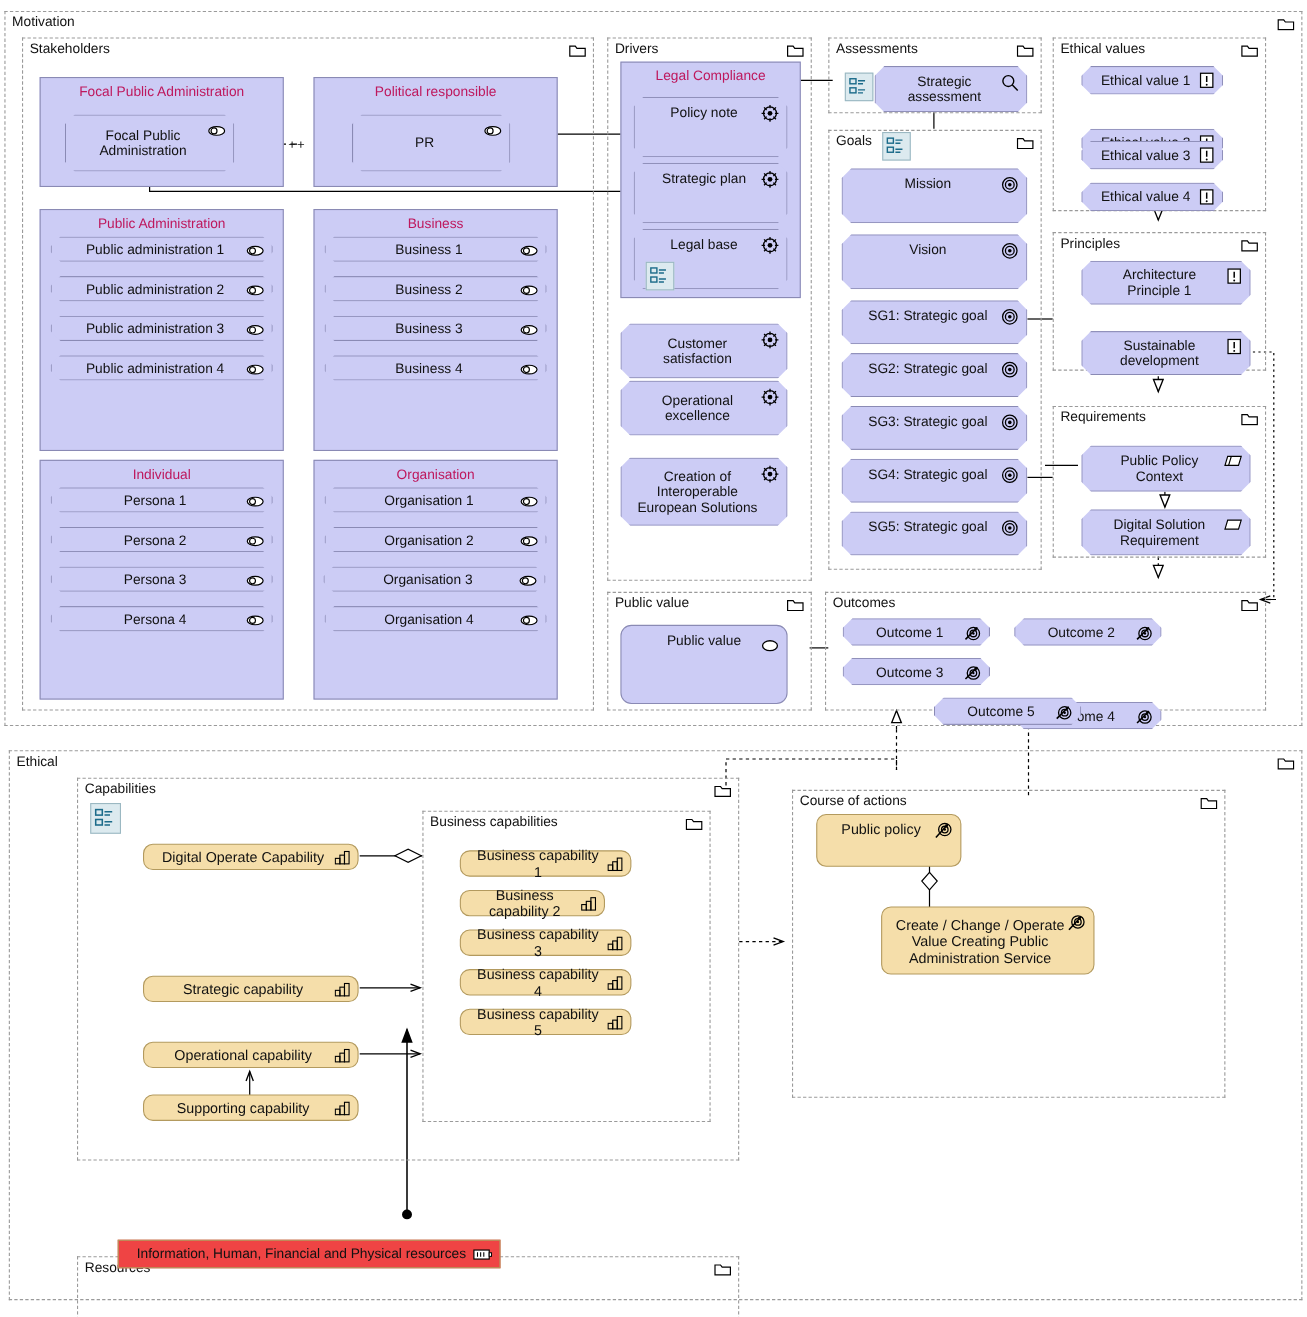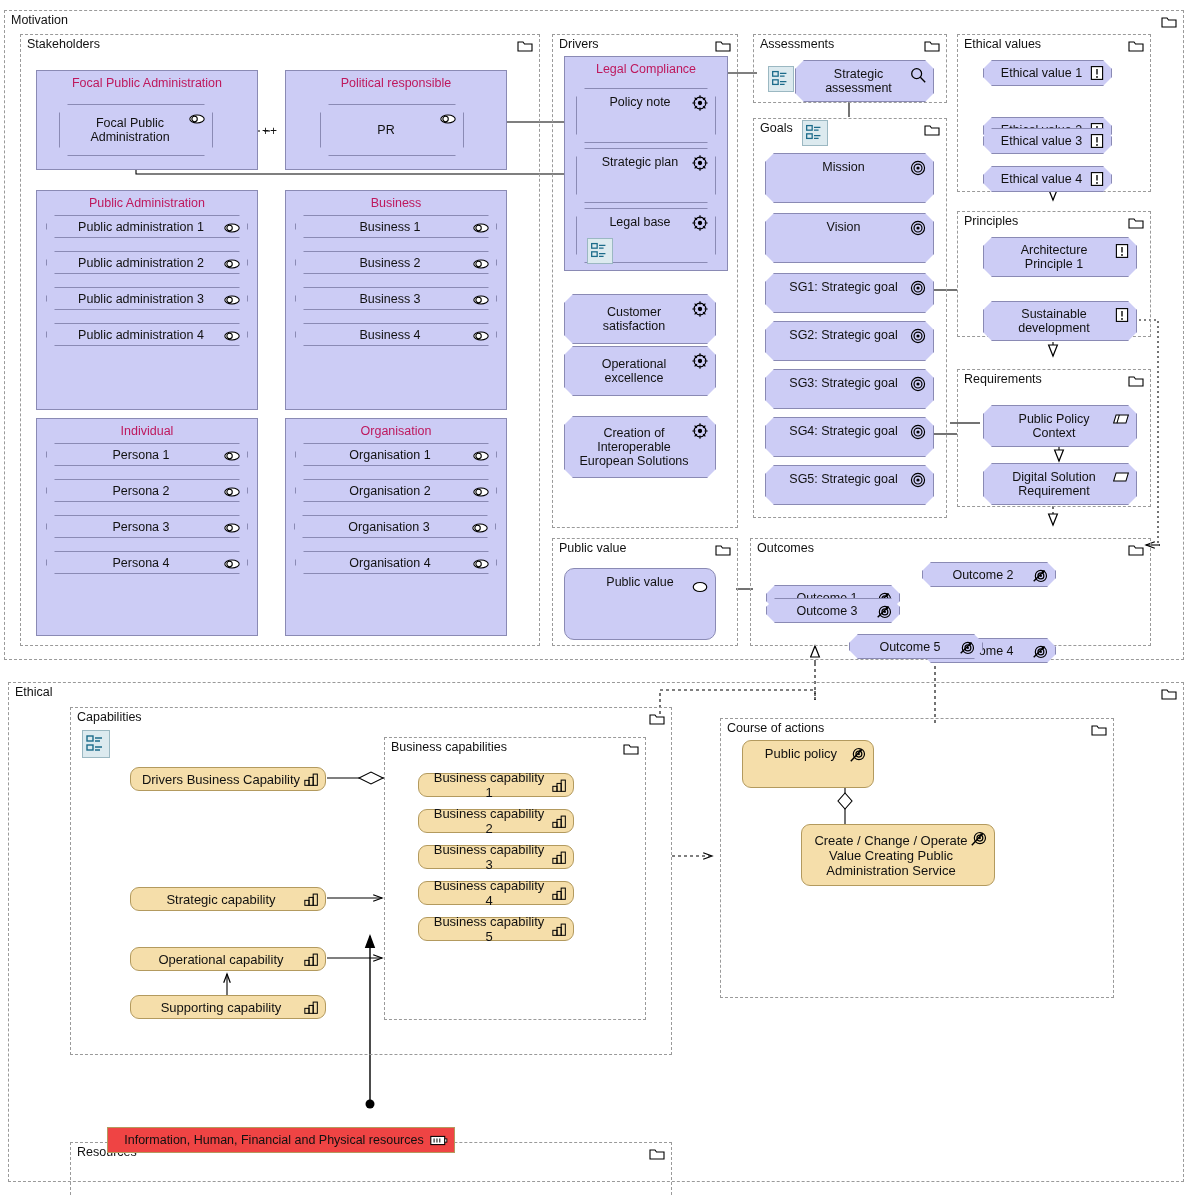--- a/index.html
+++ b/index.html
@@ -526,21 +526,21 @@
         <ellipse cx="10" cy="10" rx="7.5" ry="5" fill="#fff" stroke="#000" stroke-width="1.3"></ellipse>
       </svg>
   </div>
 
   <div class="grp" style="left:750px;top:538px;width:401px;height:108px;">
     <span class="grp-label">Outcomes</span>
     <svg class="folder-ico" viewBox="0 0 16 12">
         <path d="M1 2 h5 l1.5 2 H15 v7 H1 z" fill="none" stroke="#000" stroke-width="1.1"></path>
       </svg>
   </div>
-  <div class="moti" style="left:766px;top:562px;width:134px;height:25px;margin-top:23px;">
+  <div class="moti" style="left:766px;top:562px;width:134px;height:25px;">
     <span class="lbl">Outcome 1</span>
     <svg class="ico" style="top:3px;" viewBox="0 0 20 20">
         <circle cx="11" cy="11" r="6.2" fill="none" stroke="#000" stroke-width="1.3"></circle>
         <circle cx="11" cy="11" r="3.3" fill="none" stroke="#000" stroke-width="1.3"></circle>
         <circle cx="11" cy="11" r="1.2" fill="#000"></circle>
         <path d="M3 17 L15 5" stroke="#000" stroke-width="1.6"></path>
         <path d="M15 5 L11.5 5.8 L14.2 8.5 z" fill="#000"></path>
       </svg>
   </div>
   <div class="moti" style="left:922px;top:562px;width:134px;height:25px;">
@@ -599,21 +599,21 @@
   </div>
   <div class="viewref" style="left:82px;top:730px;width:26px;height:26px;">
     <svg viewBox="0 0 24 24" width="24" height="24">
       <rect x="4" y="5" width="6" height="5" fill="none" stroke="#1b6b8a" stroke-width="1.4"></rect>
       <rect x="4" y="14" width="6" height="5" fill="none" stroke="#1b6b8a" stroke-width="1.4"></rect>
       <path d="M12 7 h7 M12 10 h5 M12 16 h7 M12 19 h5" stroke="#1b6b8a" stroke-width="1.4"></path>
     </svg>
   </div>
 
   <div class="cap" style="left:130px;top:767px;width:196px;height:24px;">
-    <span class="lbl">Drivers Business Capability</span>
+    <span class="lbl">Digital Operate Capability</span>
     <svg class="ico" style="top:4px;width:15px;height:15px;" viewBox="0 0 18 18">
         <rect x="1" y="10" width="5" height="6" fill="none" stroke="#000" stroke-width="1.2"></rect>
         <rect x="6" y="6.5" width="5" height="9.5" fill="none" stroke="#000" stroke-width="1.2"></rect>
         <rect x="11" y="2.5" width="5" height="13.5" fill="none" stroke="#000" stroke-width="1.2"></rect>
       </svg>
   </div>
   <div class="cap" style="left:130px;top:887px;width:196px;height:24px;">
     <span class="lbl">Strategic capability</span>
     <svg class="ico" style="top:4px;width:15px;height:15px;" viewBox="0 0 18 18">
         <rect x="1" y="10" width="5" height="6" fill="none" stroke="#000" stroke-width="1.2"></rect>
@@ -645,21 +645,21 @@
       </svg>
   </div>
   <div class="cap" style="left:418px;top:773px;width:156px;height:24px;">
     <span class="lbl">Business capability 1</span>
     <svg class="ico" style="top:4px;width:15px;height:15px;" viewBox="0 0 18 18">
         <rect x="1" y="10" width="5" height="6" fill="none" stroke="#000" stroke-width="1.2"></rect>
         <rect x="6" y="6.5" width="5" height="9.5" fill="none" stroke="#000" stroke-width="1.2"></rect>
         <rect x="11" y="2.5" width="5" height="13.5" fill="none" stroke="#000" stroke-width="1.2"></rect>
       </svg>
   </div>
-  <div class="cap" style="left:418px;top:809px;width:156px;height:24px;align-items:center;">
+  <div class="cap" style="left:418px;top:809px;width:132px;height:24px;align-items:center;">
     <span class="lbl">Business capability 2</span>
     <svg class="ico" style="top:4px;width:15px;height:15px;" viewBox="0 0 18 18">
         <rect x="1" y="10" width="5" height="6" fill="none" stroke="#000" stroke-width="1.2"></rect>
         <rect x="6" y="6.5" width="5" height="9.5" fill="none" stroke="#000" stroke-width="1.2"></rect>
         <rect x="11" y="2.5" width="5" height="13.5" fill="none" stroke="#000" stroke-width="1.2"></rect>
       </svg>
   </div>
   <div class="cap" style="left:418px;top:845px;width:156px;height:24px;">
     <span class="lbl">Business capability 3</span>
     <svg class="ico" style="top:4px;width:15px;height:15px;" viewBox="0 0 18 18">

